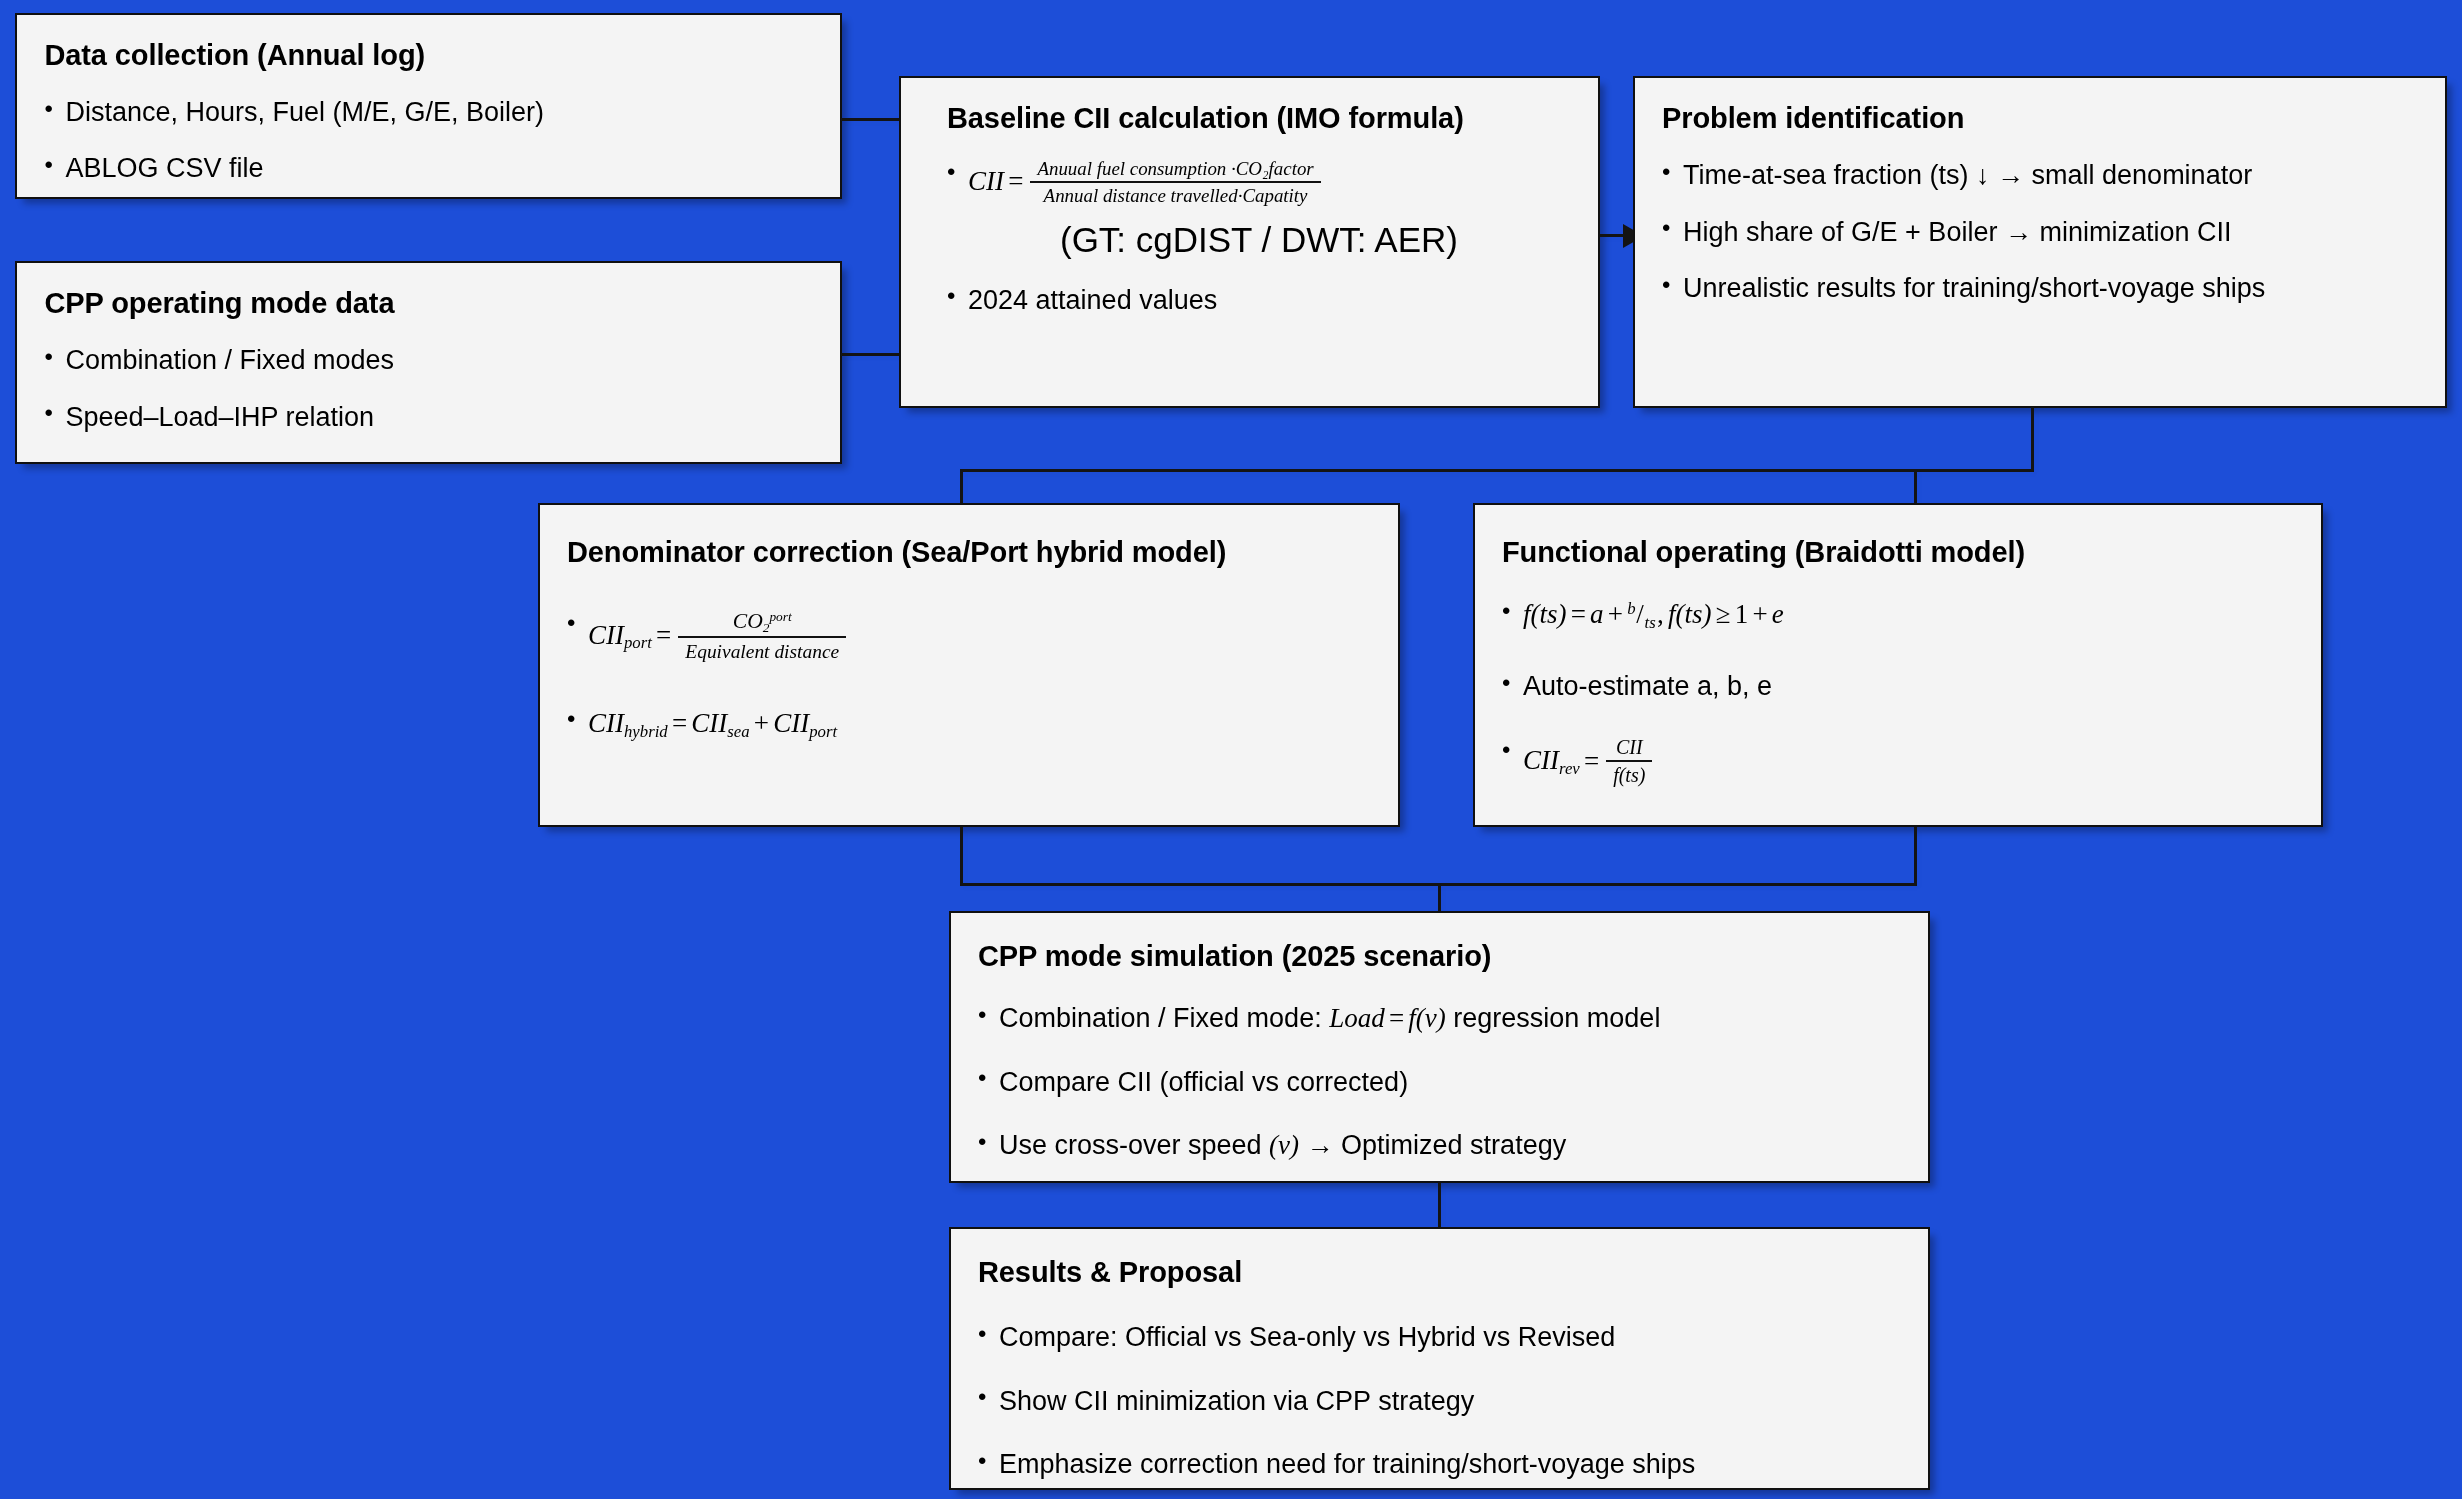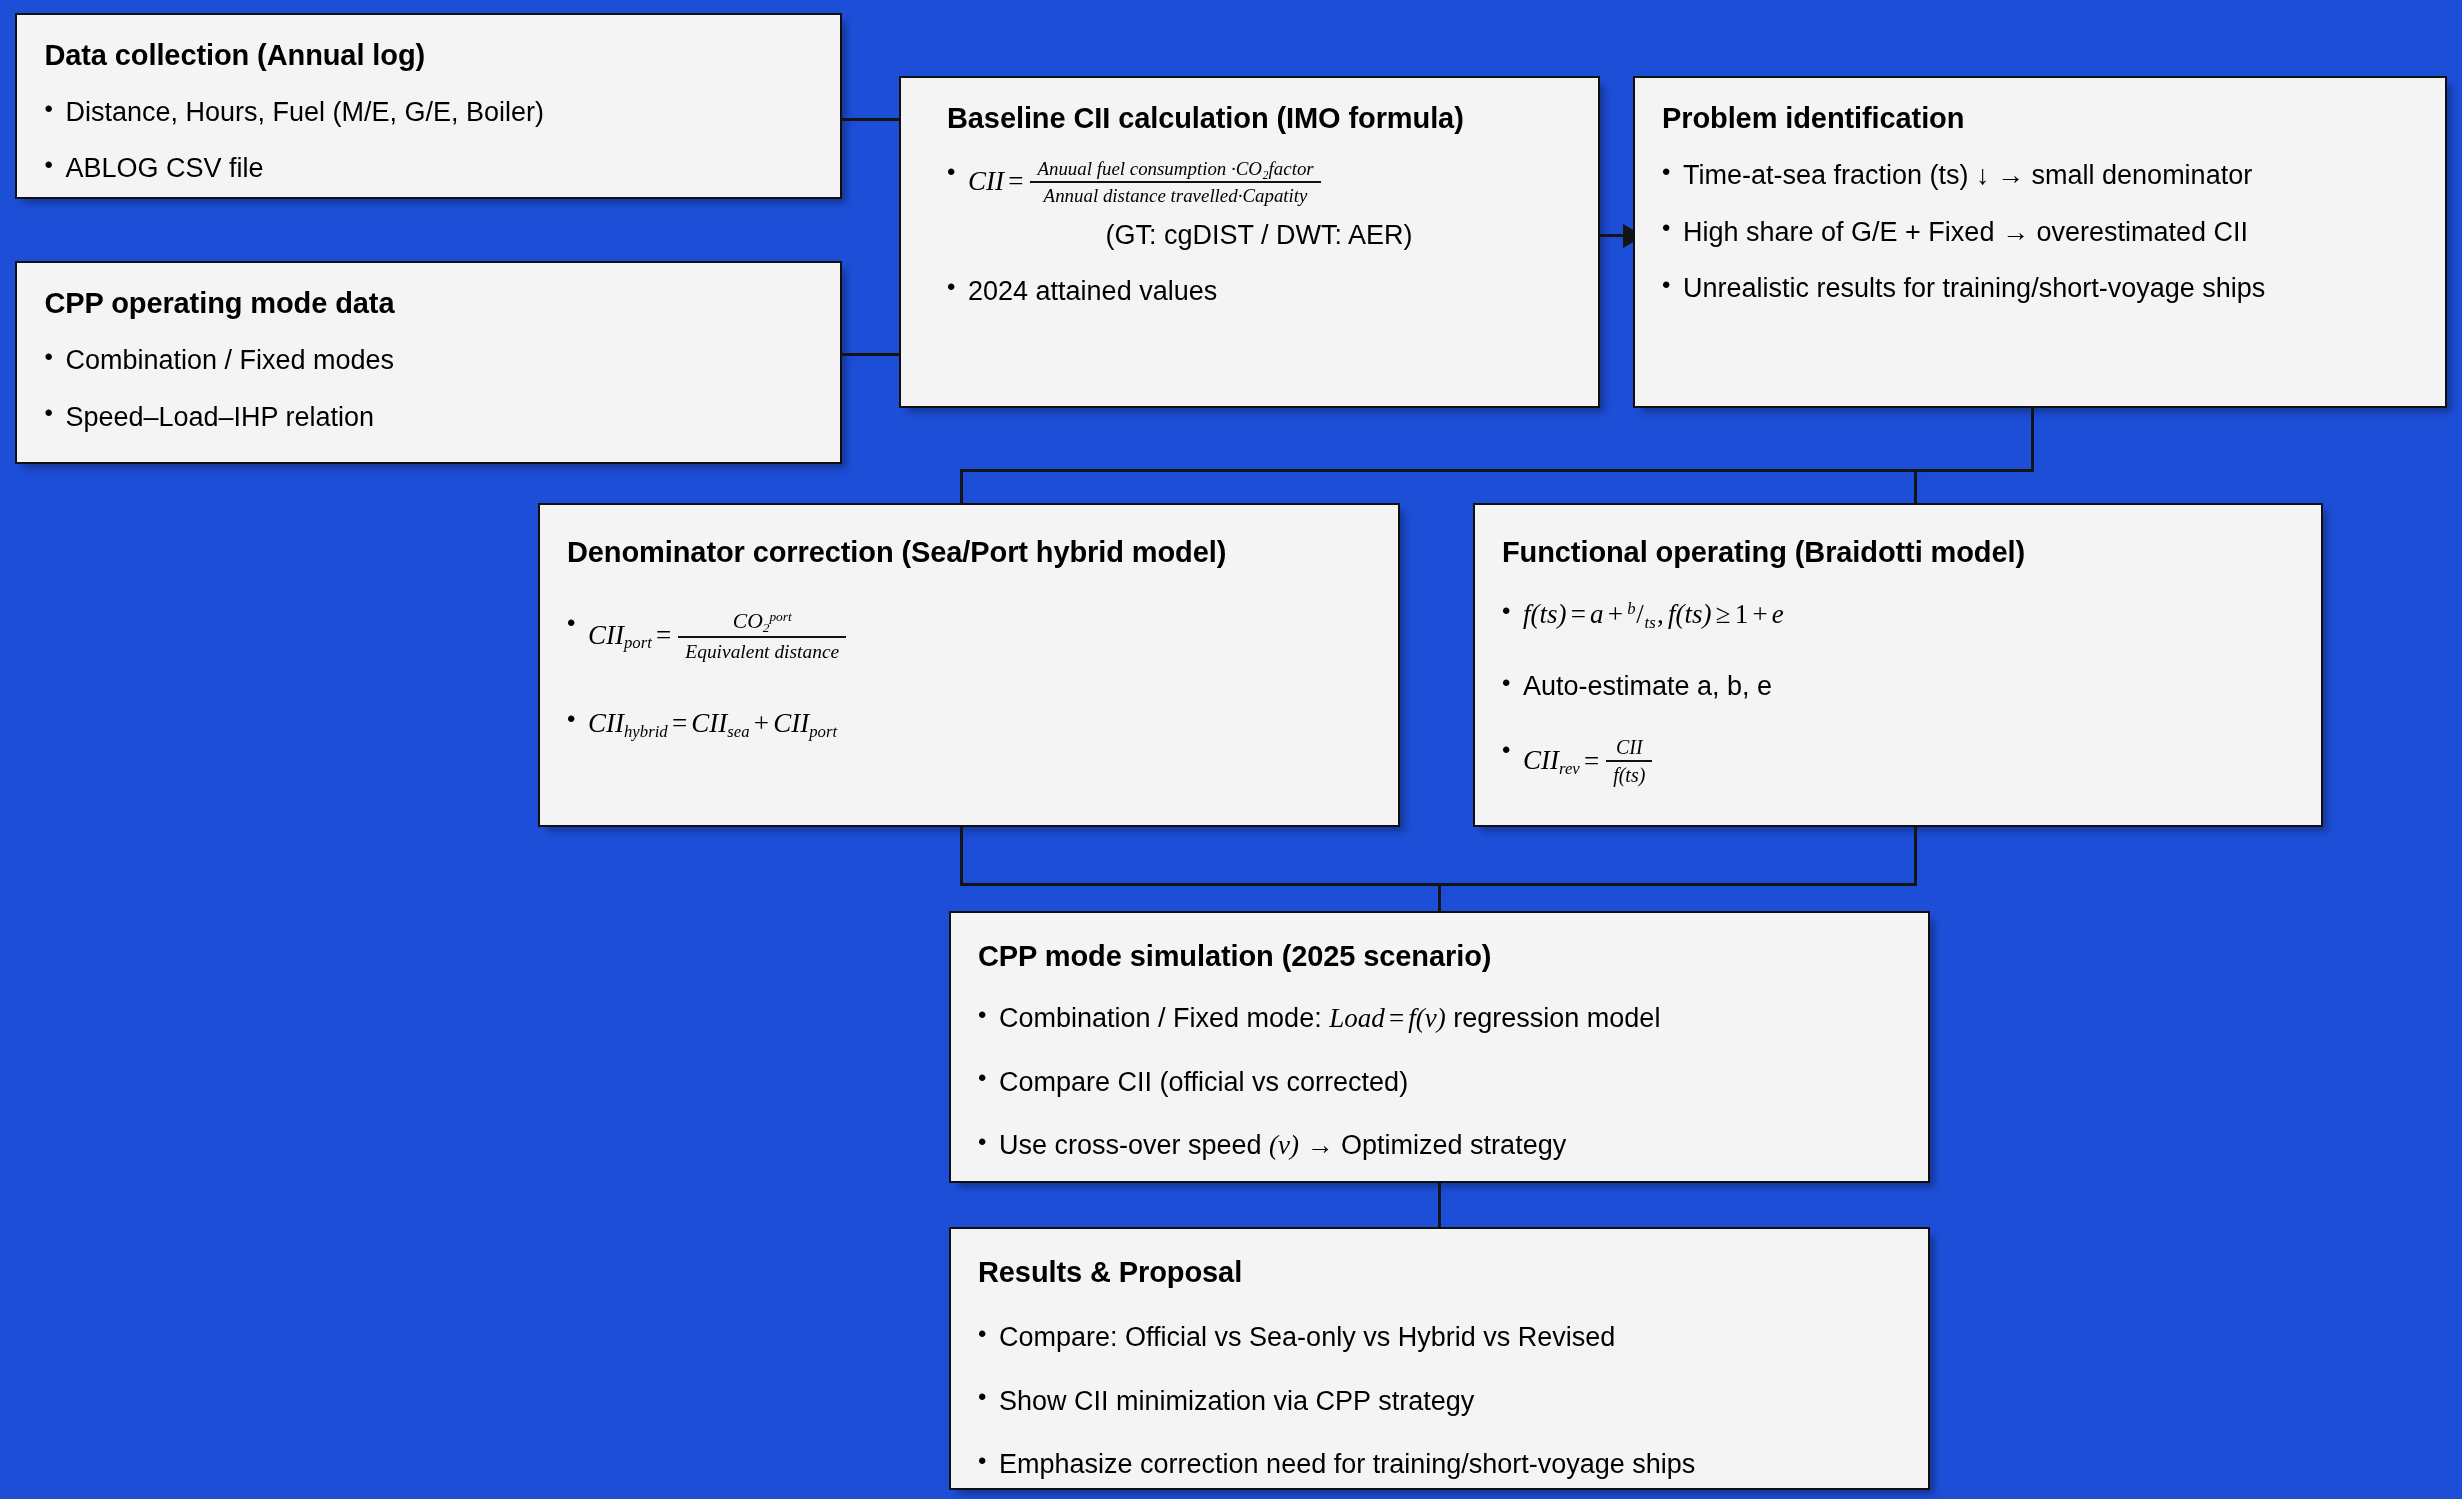--- a/index.html
+++ b/index.html
@@ -65,21 +65,21 @@
     line-height:1.12;
     margin:0 2.8px;
     position:relative;
     top:-1.4px;
   }
   .frac .num{display:block;padding:0 7px 1.4px 7px;}
   .frac .den{display:block;border-top:2.1px solid #111;padding:2.1px 7px 0 7px;}
 
   
   .centerline{
-    font-size:27px;
+    font-size:35px;
     text-align:center;
     margin:12.6px 0 24px 0;
     white-space:nowrap;
   }
 
   
   .ln{position:absolute;background:#141414;box-shadow:2.8px 2.8px 4.2px -1.4px rgba(0,0,0,0.28);}
   .ln.h{height:2.8px;}
   .ln.v{width:2.8px;}
   .arw{position:absolute;width:0;height:0;}
@@ -137,21 +137,21 @@
     </ul>
   </div>
 
   <div class="ln h" style="left:1600px;top:234px;width:29px;"></div>
   <div class="arw right" style="left:1623px;top:224px;"></div>
 
   <div class="node" style="left:1633px;top:76px;width:814px;height:332px;">
     <div class="title">Problem identification</div>
     <ul class="bullets">
       <li>Time-at-sea fraction (ts) ↓ → small denominator</li>
-      <li>High share of G/E + Fixed → overestimated CII</li>
+      <li>High share of G/E + Boiler → minimization CII</li>
       <li>Unrealistic results for training/short-voyage ships</li>
     </ul>
   </div>
 
   <div class="ln v" style="left:2031px;top:407px;height:64px;"></div>
   <div class="ln h" style="left:960px;top:469px;width:1074px;"></div>
   <div class="ln v" style="left:960px;top:469px;height:59px;"></div>
   <div class="arw down" style="left:950px;top:522px;"></div>
   <div class="ln v" style="left:1914px;top:469px;height:59px;"></div>
   <div class="arw down" style="left:1903px;top:522px;"></div>

